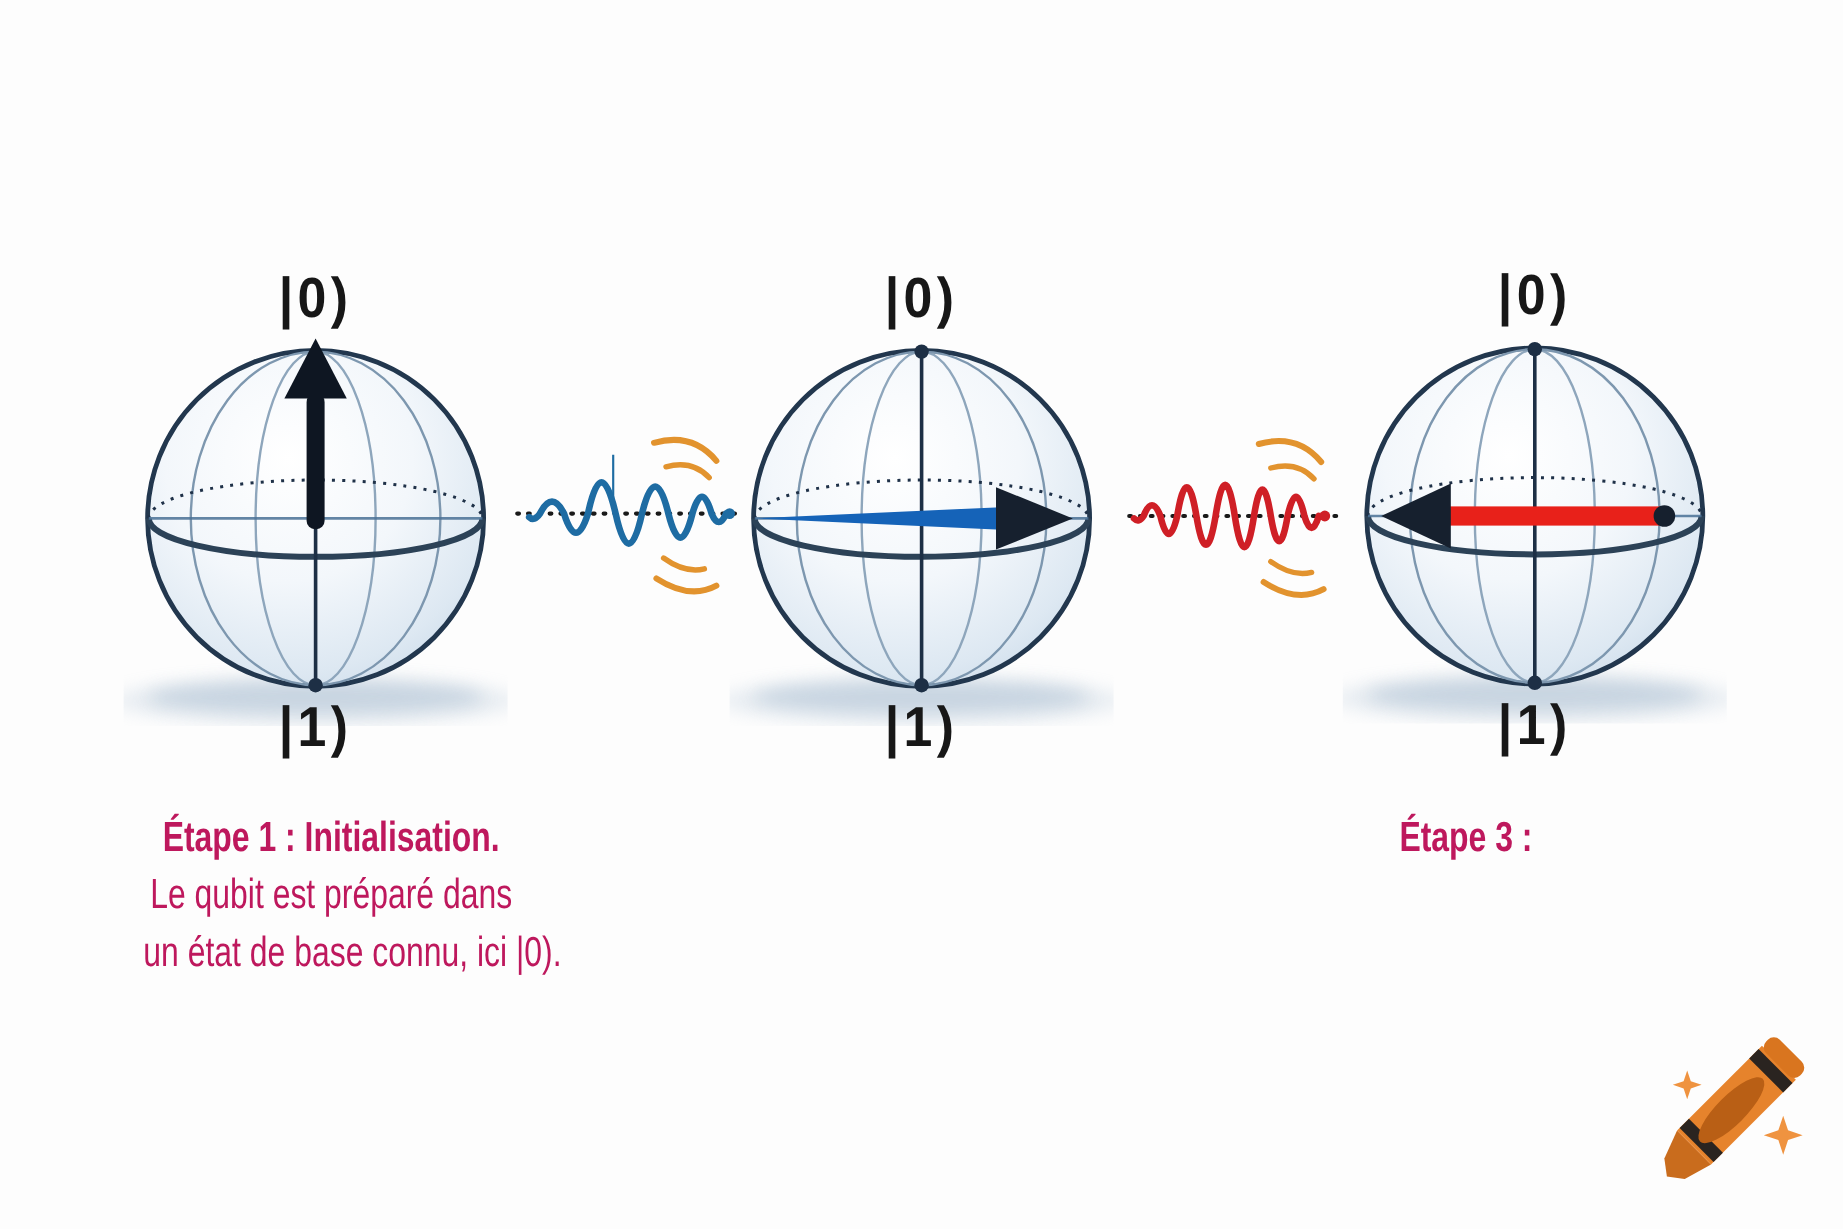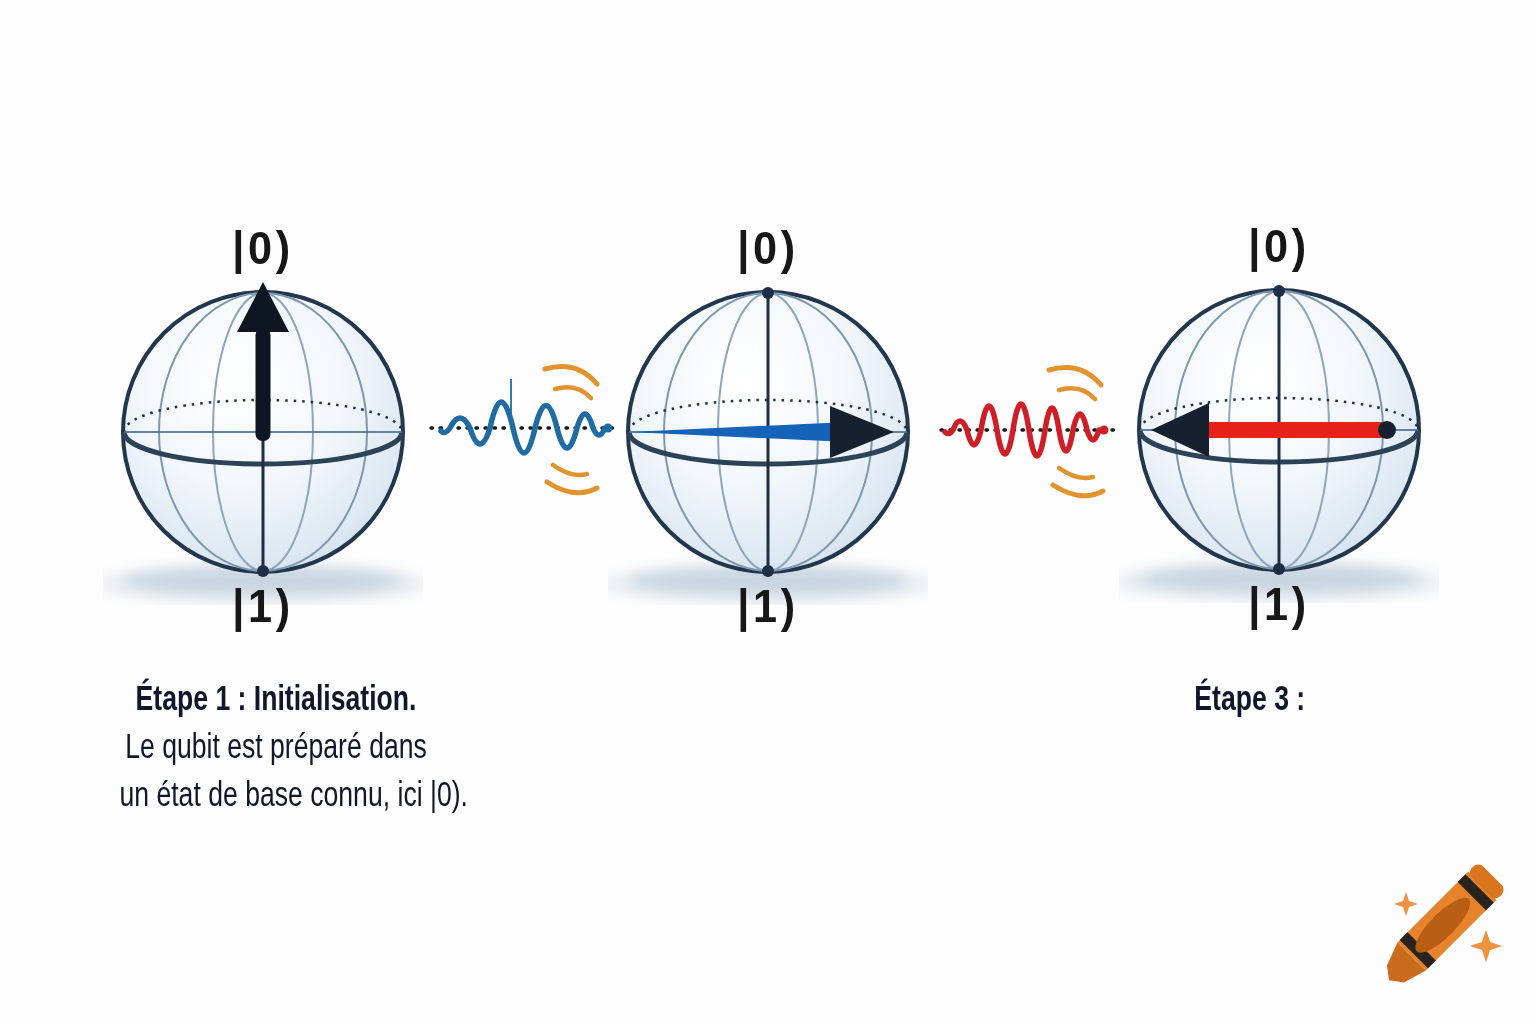--- a/index.html
+++ b/index.html
@@ -10,26 +10,26 @@
   .sphere-wrap svg{left:0;top:0;}
   .s1{left:103px;top:270px;}
   .s2{left:608px;top:270px;}
   .s3{left:1119px;top:268px;}
   .ket{position:absolute;width:100%;text-align:center;font-size:47px;line-height:48px;
        font-weight:600;color:#171717;letter-spacing:4px;transform:scaleX(.92);}
   .ket.top{top:-46px;}
   .ket.bottom{top:312px;}
   .wave-blue{left:425px;top:348px;width:200px;height:165px;}
   .wave-red{left:933px;top:350px;width:200px;height:165px;}
-  .caption{position:absolute;top:674px;color:#0f172a;font-size:35px;line-height:48px;}
+  .caption{position:absolute;top:674px;color:#be185d;font-size:35px;line-height:48px;}
   .caption .line{transform:scaleX(.76);transform-origin:0 50%;white-space:nowrap;}
   .c1{left:70px;width:412px;text-align:center;}
   .c1 .line{transform-origin:50% 50%;}
   .c2{left:523px;width:620px;text-align:left;}
-  .c3{left:1138px;width:220px;text-align:right;}
+  .c3{left:1138px;width:220px;text-align:center;}
   .bold{font-weight:bold;}
   .rest{margin-left:11px;}
   .logo{left:1360px;top:850px;width:176px;height:174px;}
 </style>
 </head>
 <body>
 
 <div class="stage">
 
   <div class="sphere-wrap s1">

